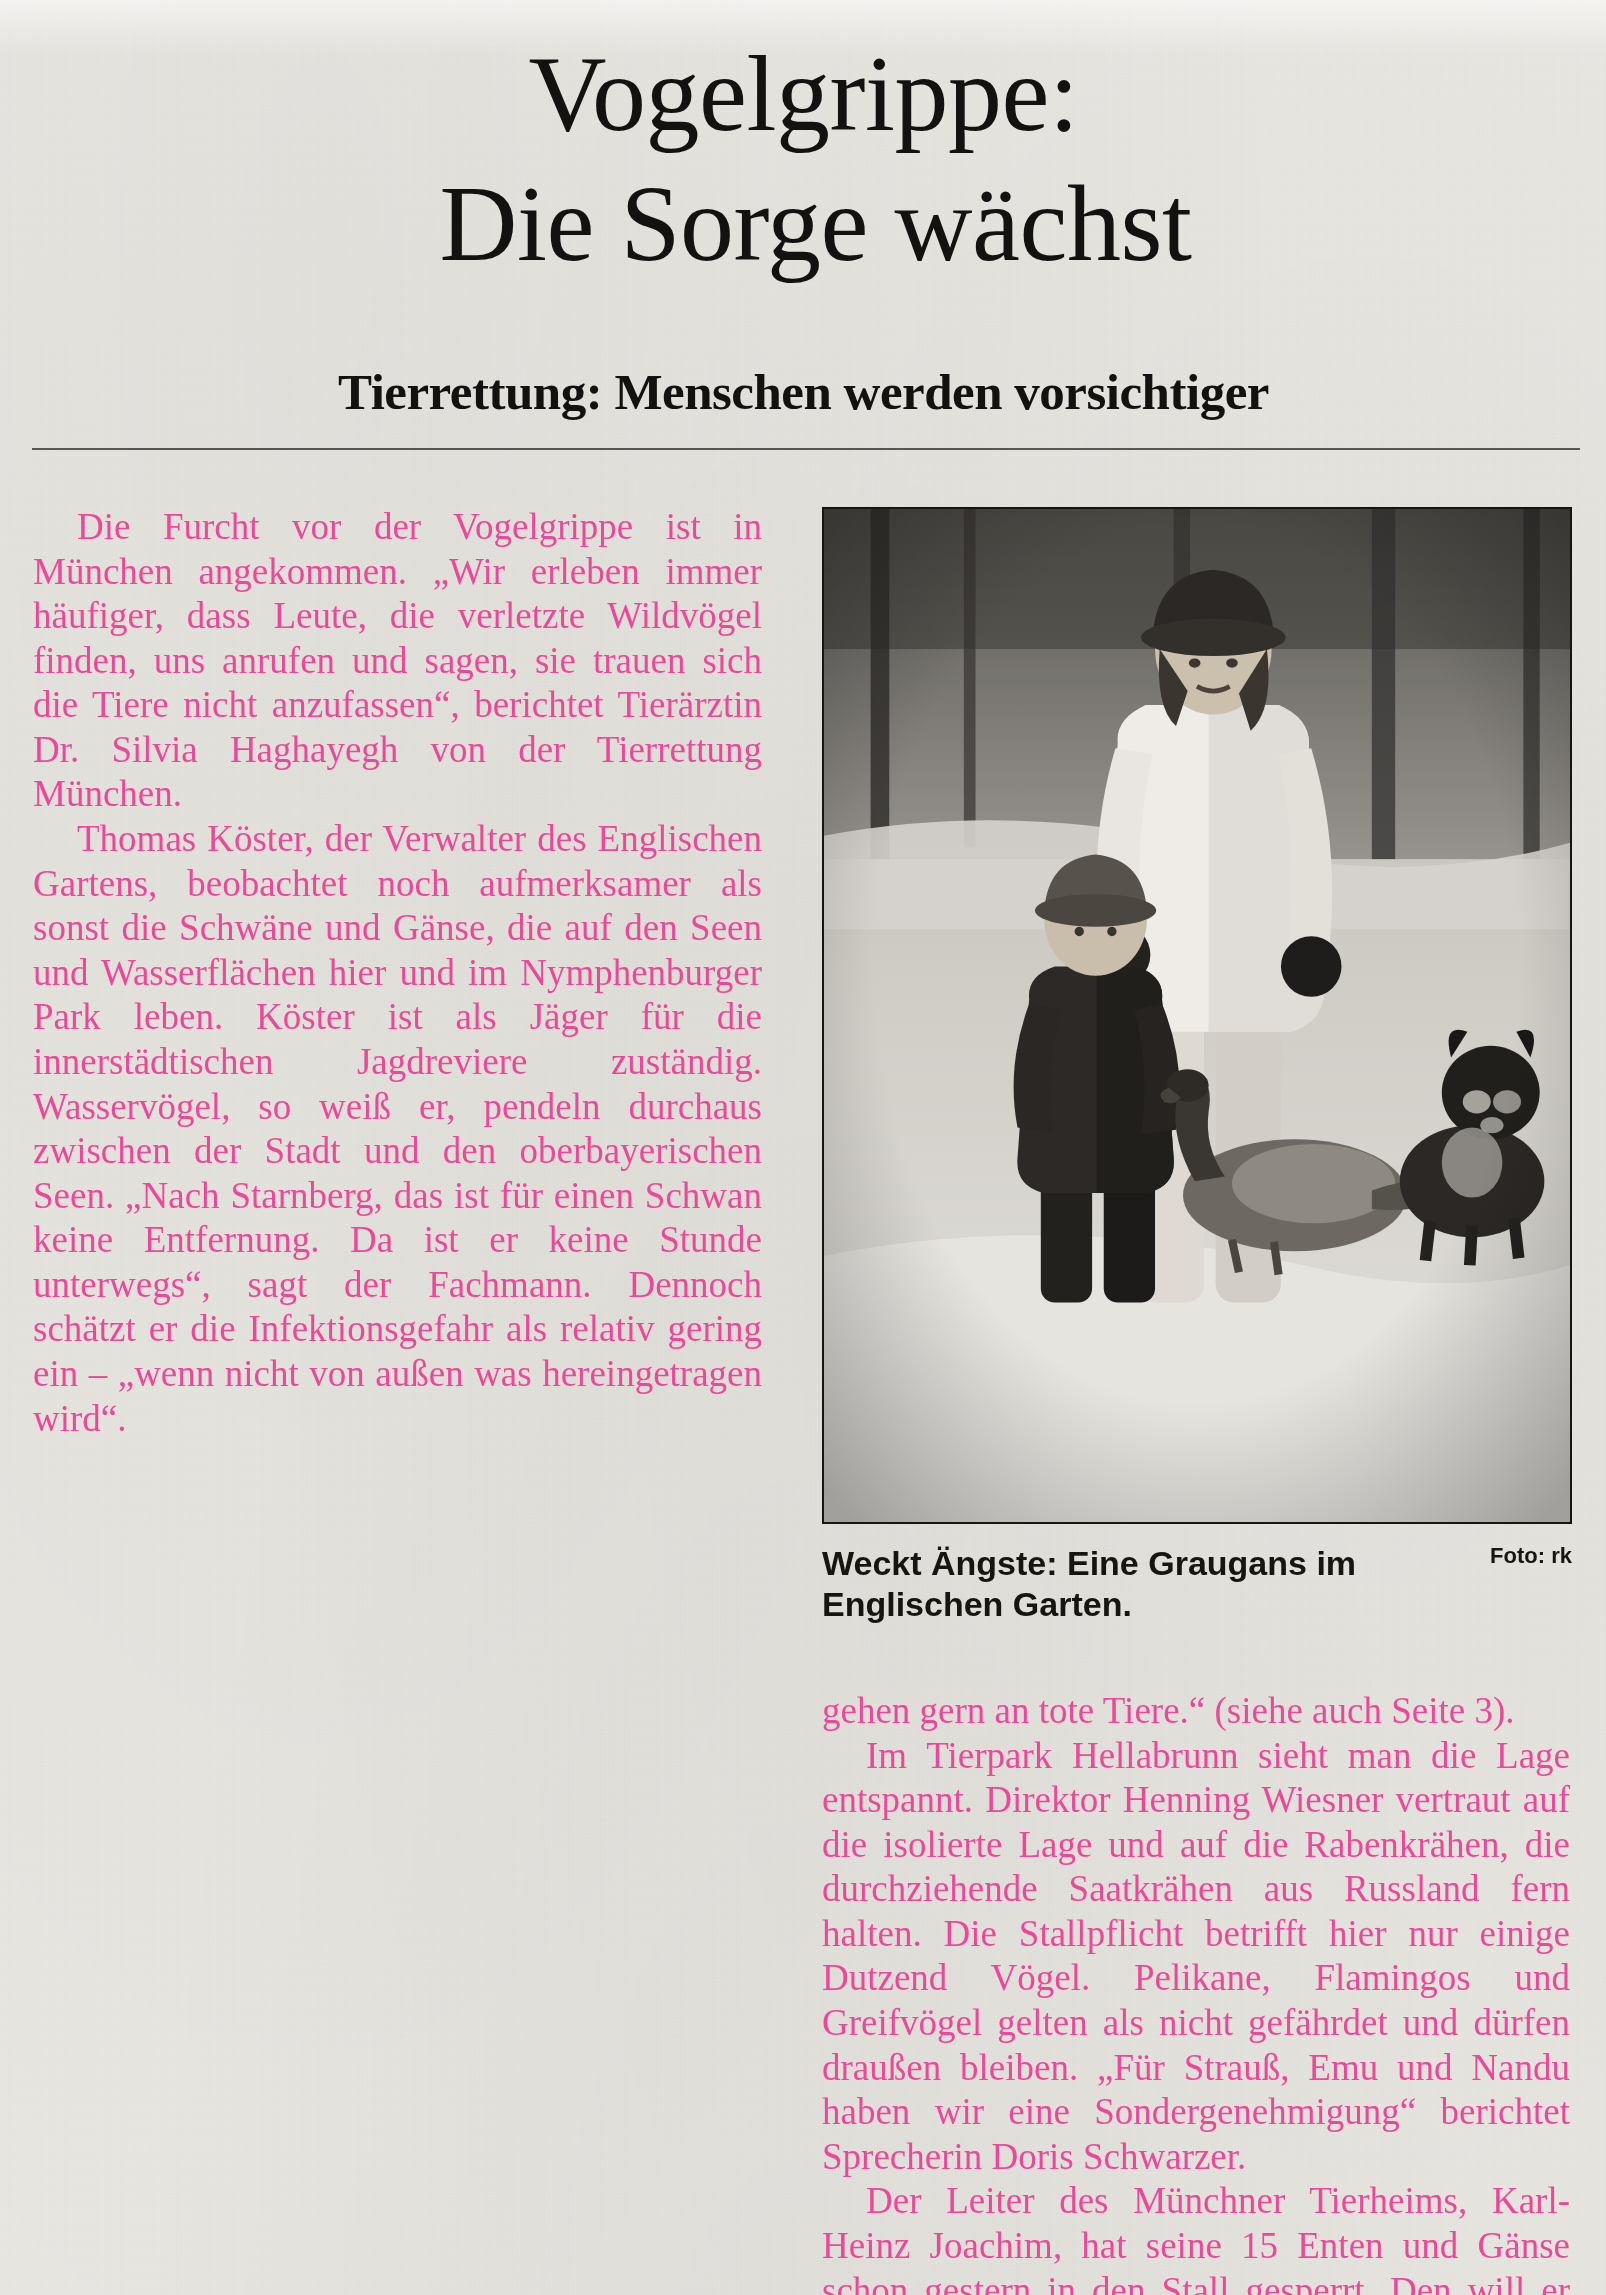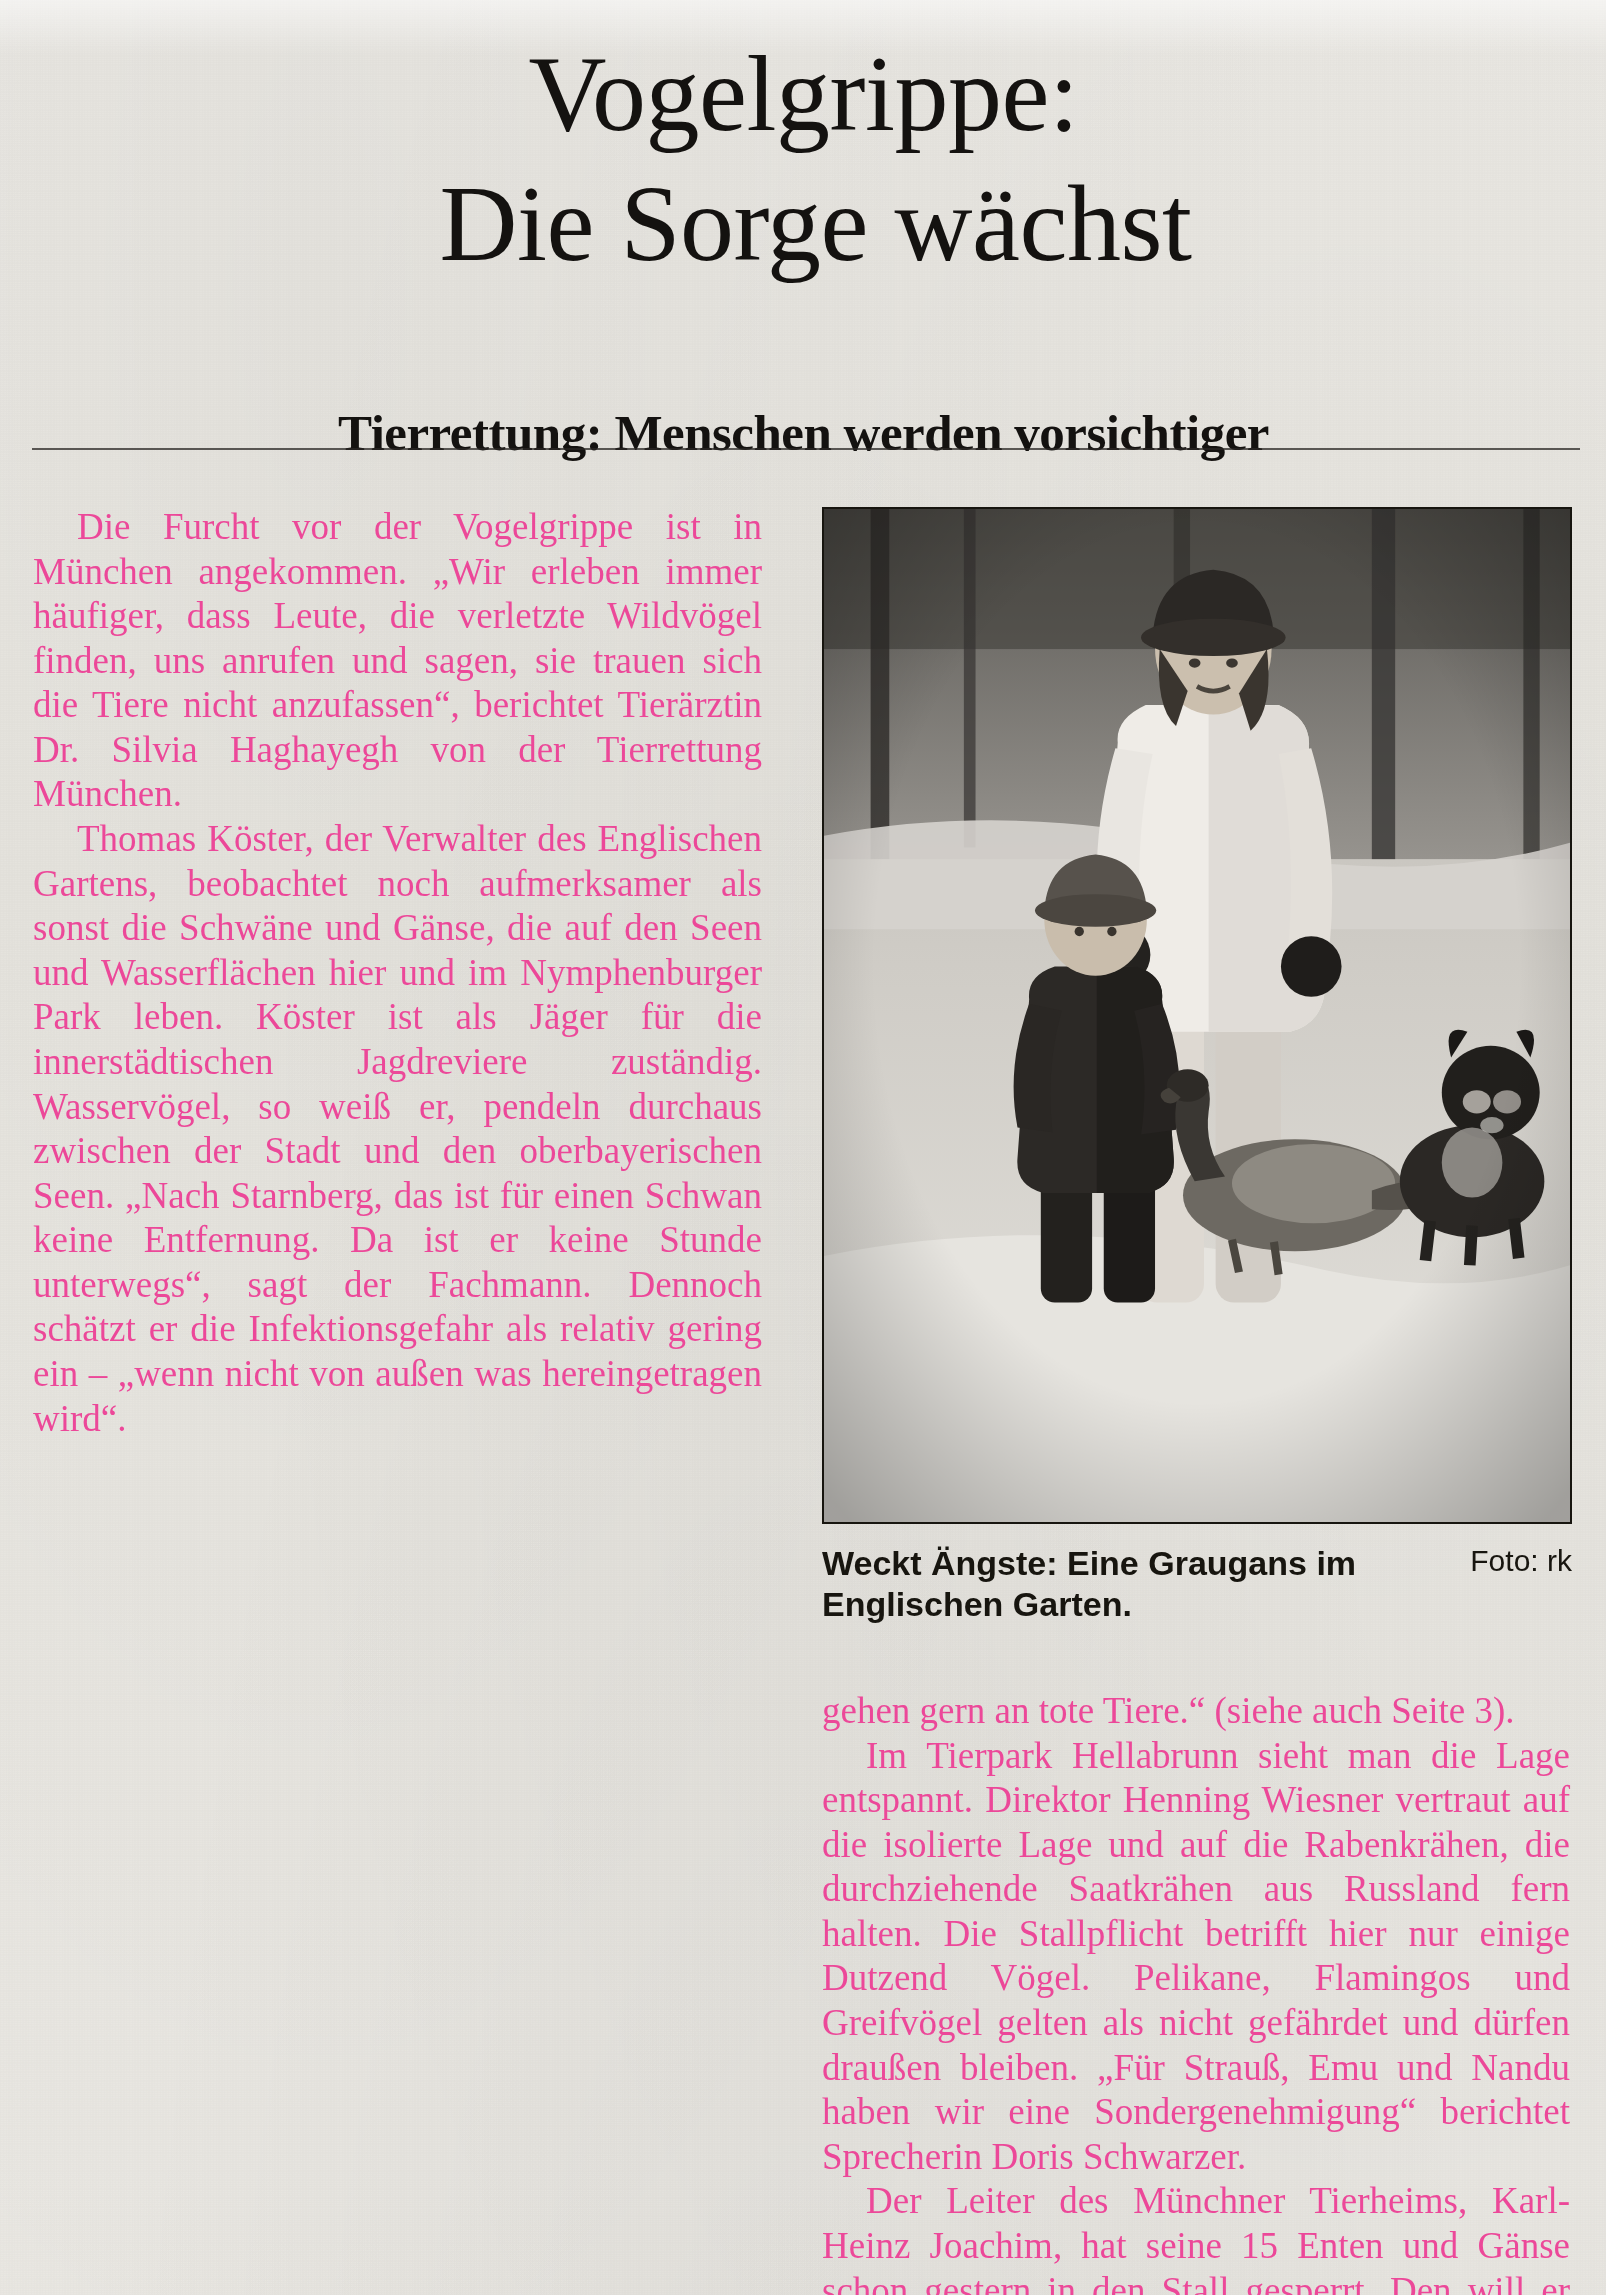--- a/index.html
+++ b/index.html
@@ -74,21 +74,20 @@
     position: absolute;
     left: 27.5px;
     right: 27.5px;
     top: 363px;
     text-align: center;
     font-family: "Liberation Serif", serif;
     font-weight: 700;
     font-size: 51px;
     color: #141210;
     letter-spacing: -0.5px;
-    margin-top: 41px;
   }
 
   .rule-top {
     position: absolute;
     left: 32px;
     right: 27.5px;
     top: 448px;
     height: 1.8px;
     background: #2a2724;
     opacity: 0.75;
@@ -144,22 +143,22 @@
     left: 822px;
     top: 1543px;
     width: 750px;
     font-family: "Liberation Sans", sans-serif;
     font-weight: 700;
     font-size: 34px;
     line-height: 1.20;
     color: #17150f;
   }
   .caption .credit {
-    font-weight: 400;
-    font-size: 30px;
+    font-weight: 700;
+    font-size: 22px;
     float: right;
     font-family: "Liberation Sans", sans-serif;
   }
 </style>
 </head>
 <body>
 
 <div class="page"></div>
 <div class="grain"></div>
 <div class="topfold"></div>

